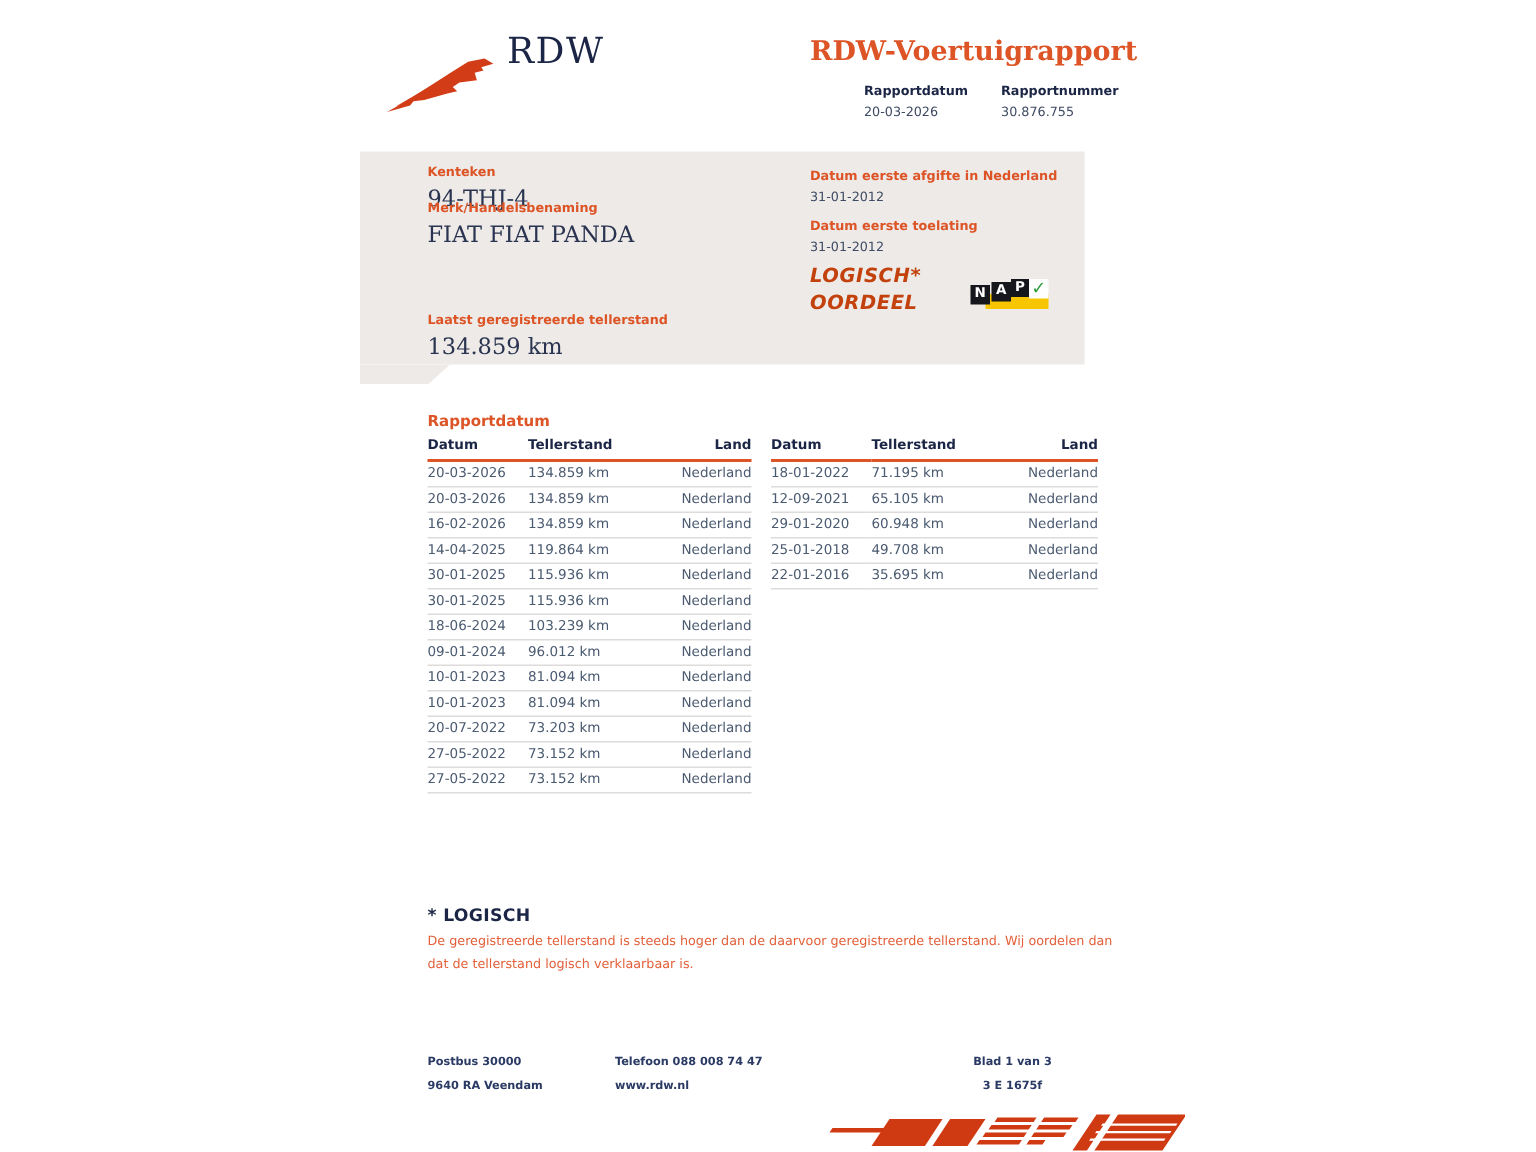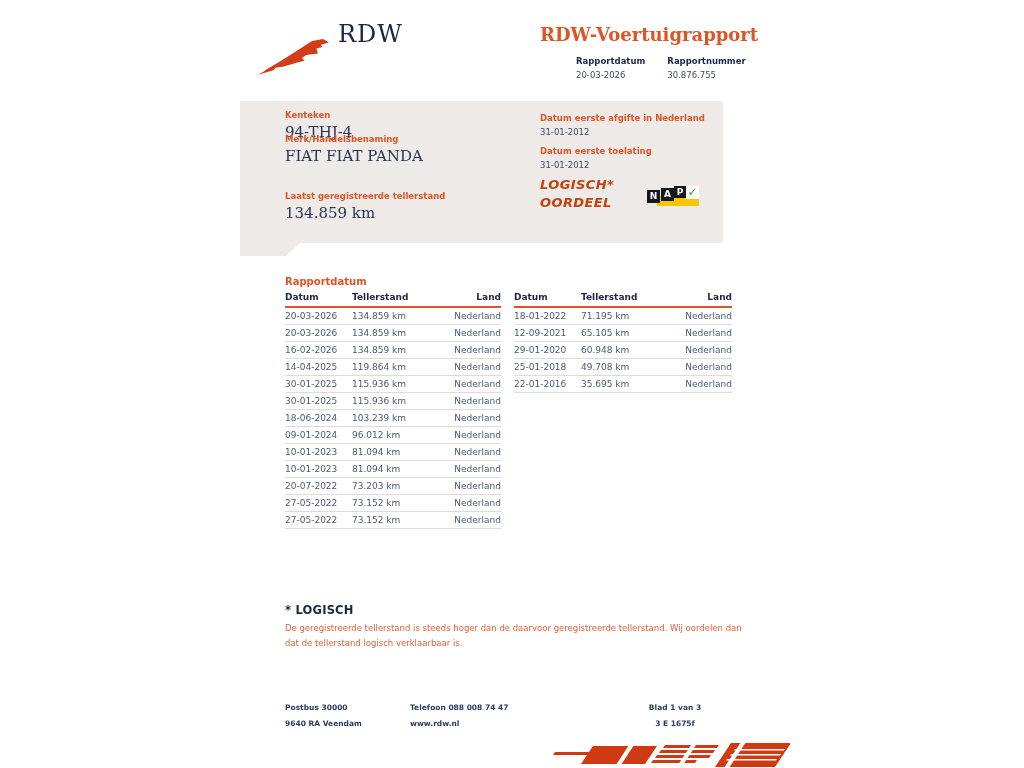--- a/index.html
+++ b/index.html
@@ -29,21 +29,21 @@
   .panel-tab {
     position:absolute; left:240px; top:243px; width:60px; height:13px; background:#edeae7;
     clip-path:polygon(0 0, 100% 0, 76% 100%, 0 100%);
   }
   .fld { position:absolute; }
   .fld-label { font-size:8.5px; font-weight:bold; color:#dd5426; }
   .fld-value-lg { font-family:"DejaVu Serif", serif; font-size:15px; color:#2a3450; margin-top:3px; }
   .fld-value-sm { font-size:8.5px; color:#3e4a63; margin-top:4px; }
   .f-kenteken { left:285px; top:110px; }
   .f-merk     { left:285px; top:134px; }
-  .f-teller   { left:285px; top:191px; }
+  .f-teller   { left:285px; top:209px; }
   .f-afgifte  { left:540px; top:113px; }
   .f-toelating{ left:540px; top:146px; }
   .oordeel {
     position:absolute; left:540px; top:176px;
     font-size:13px; font-weight:bold; color:#c2410c; letter-spacing:.4px; line-height:18px;font-style:italic;
   }
   
   .nap { position:absolute; left:647px; top:185px; width:52px; height:24px; }
   .nap-yellow { position:absolute; left:10px; top:11px; width:42px; height:10px; background:#f7c600; }
   .nap-block {

